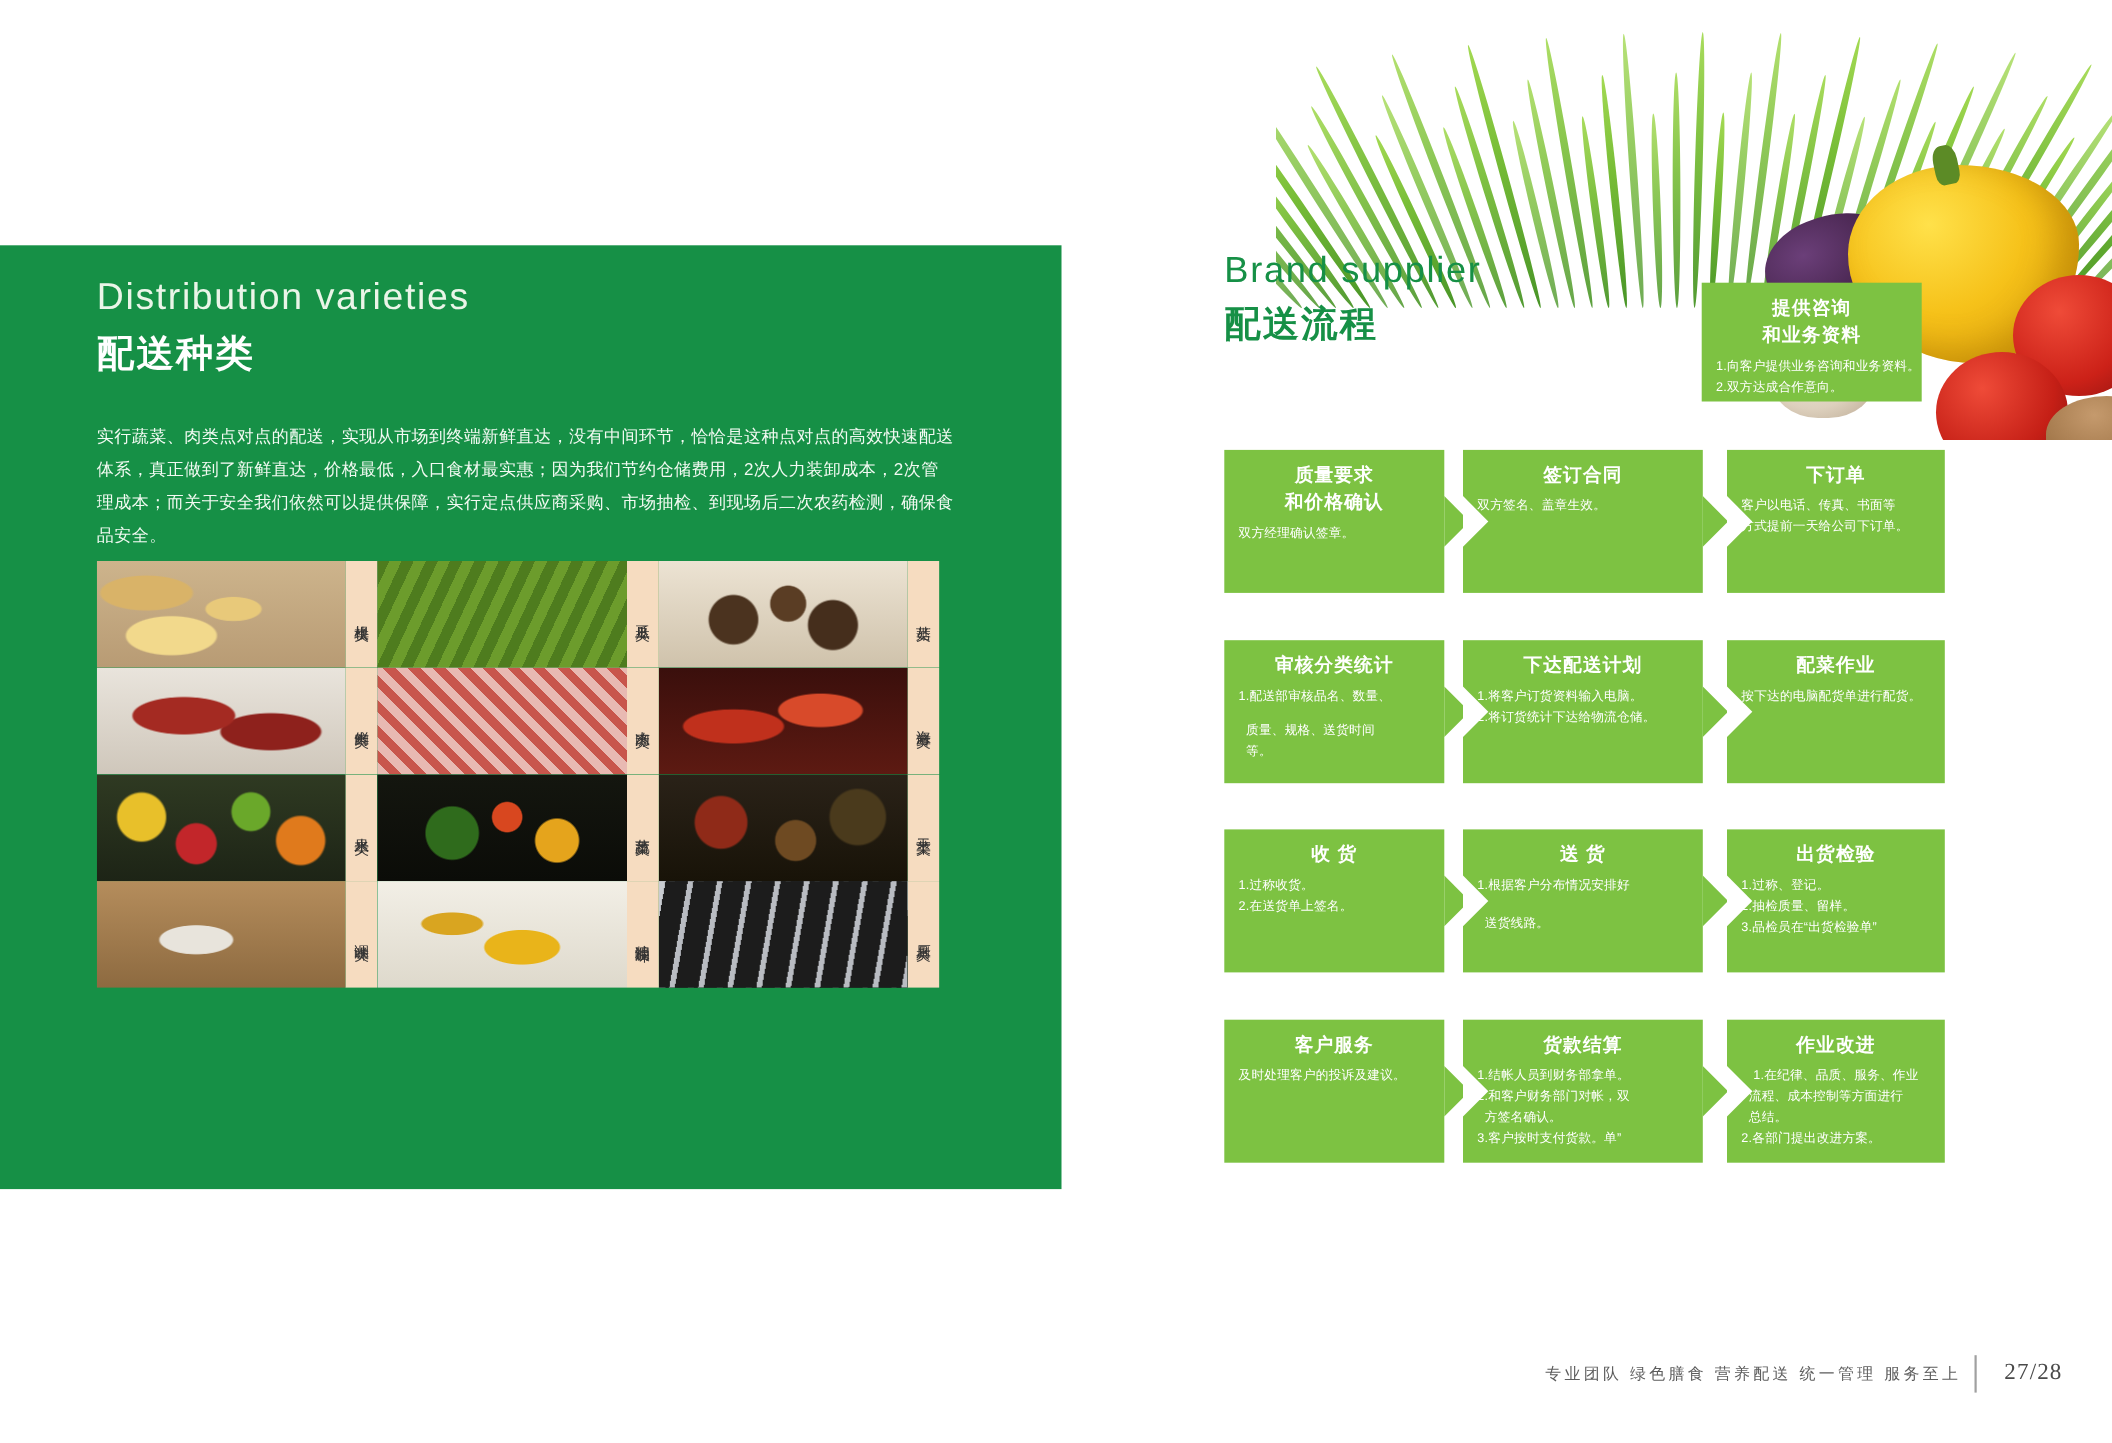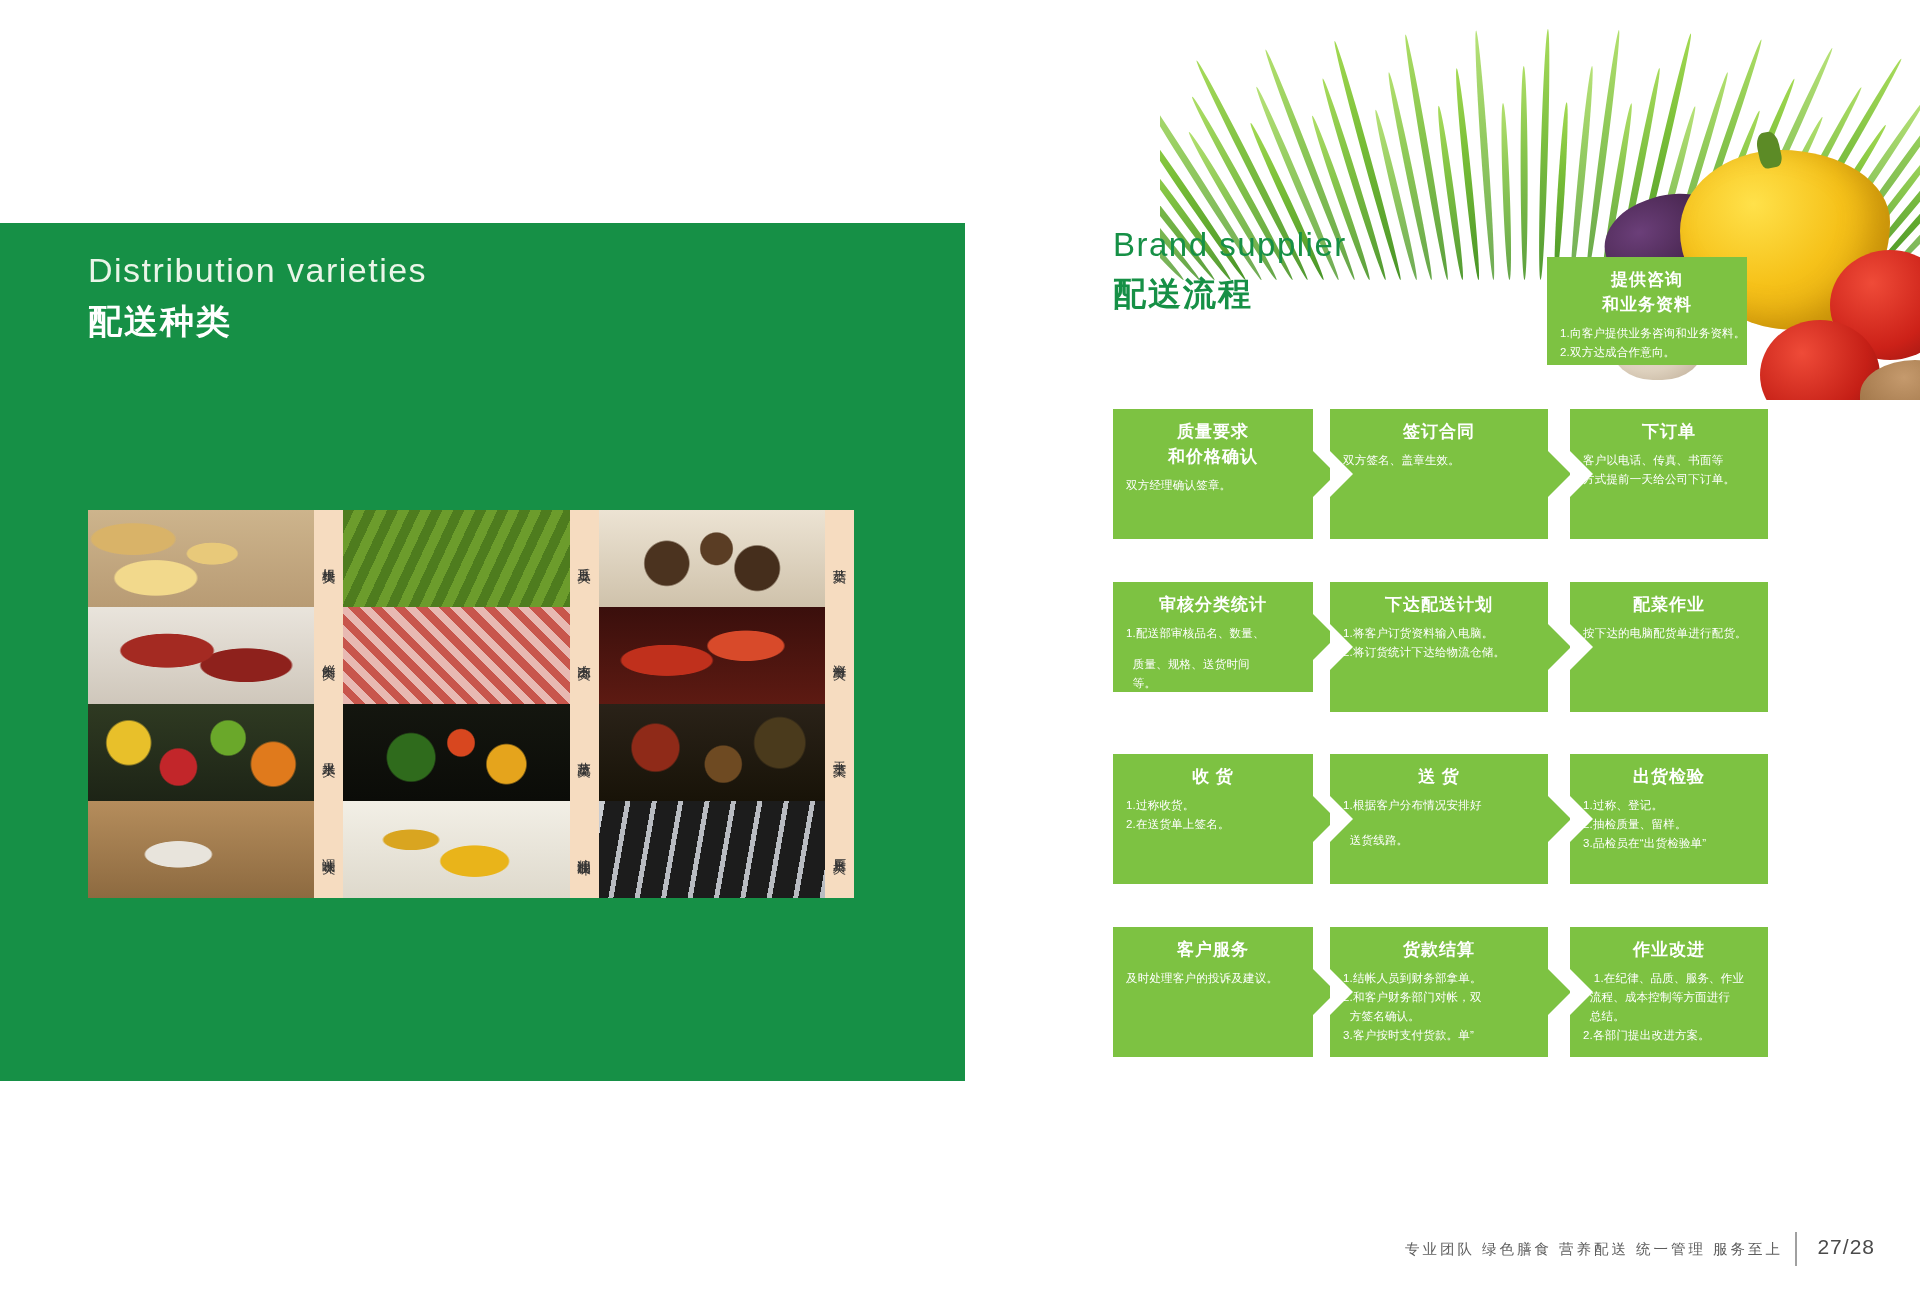--- a/index.html
+++ b/index.html
@@ -174,21 +174,21 @@
 
   
   .footer{
     position:absolute;left:1455px;top:1232px;width:420px;height:34px;
   }
   .footer .tags{
     position:absolute;right:92px;top:8px;color:#5d5d5d;font-size:14.5px;letter-spacing:3px;
     white-space:nowrap;
   }
   .footer .sep{position:absolute;right:78px;top:0;width:2px;height:34px;background:#a0a0a0;}
-  .footer .pg{position:absolute;right:0;top:3px;color:#4a4a4a;font-size:21px;letter-spacing:1px;}
+  .footer .pg{position:absolute;right:0;top:3px;color:#4a4a4a;font-size:21px;letter-spacing:1px;font-family:Liberation Serif, serif;}
 </style>
 </head>
 <body>
 
 <div class="page">
 
   <div class="scallions" id="scallions">
       <i style="left: 20px; height: 170px; transform: rotate(-42deg); opacity: 0.75;"></i>
       <i style="left: 35.5px; height: 207px; transform: rotate(-40.1deg); opacity: 0.8;"></i>
       <i style="left: 51px; height: 244px; transform: rotate(-38.2deg); opacity: 0.85;"></i>
@@ -241,20 +241,21 @@
     <div class="garlic"></div>
     <div class="pepper"></div>
     <div class="tomato"></div>
     <div class="tomato2"></div>
     <div class="mushroom"></div>
   </div>
 
   <div class="left-panel">
     <div class="dv-en">Distribution varieties</div>
     <div class="dv-cn">配送种类</div>
+    <div class="dv-body">实行蔬菜、肉类点对点的配送，实现从市场到终端新鲜直达，没有中间环节，恰恰是这种点对点的高效快速配送体系，真正做到了新鲜直达，价格最低，入口食材最实惠；因为我们节约仓储费用，2次人力装卸成本，2次管理成本；而关于安全我们依然可以提供保障，实行定点供应商采购、市场抽检、到现场后二次农药检测，确保食品安全。</div>
     <div class="grid" id="grid">
         <div class="cell">
           <div class="ph p-ginger"></div>
           <div class="lab">根块类</div>
         </div>
         <div class="cell">
           <div class="ph p-cucum"></div>
           <div class="lab">瓜豆类</div>
         </div>
         <div class="cell">
@@ -317,21 +318,21 @@
       </div>
       <div class="box arrow notch" style="left: 217px; top: 160px; width: 218px; height: 130px;">
         <div class="t" style="white-space: pre-line;">签订合同</div>
         <div class="d" style="white-space: pre;">双方签名、盖章生效。</div>
       </div>
       <div class="box notch" style="left: 457px; top: 160px; width: 198px; height: 130px;">
         <div class="t" style="white-space: pre-line;">下订单</div>
         <div class="d" style="white-space: pre;">客户以电话、传真、书面等</div>
         <div class="d" style="margin-top: 0px; white-space: pre;">方式提前一天给公司下订单。</div>
       </div>
-      <div class="box arrow" style="left: 0px; top: 333px; width: 200px; height: 110px;">
+      <div class="box arrow" style="left: 0px; top: 333px; width: 200px; height: 130px;">
         <div class="t" style="white-space: pre-line;">审核分类统计</div>
         <div class="d" style="white-space: pre;">1.配送部审核品名、数量、</div>
         <div class="d" style="margin-top: 12px; white-space: pre;">  质量、规格、送货时间</div>
         <div class="d" style="margin-top: 0px; white-space: pre;">  等。</div>
       </div>
       <div class="box arrow notch" style="left: 217px; top: 333px; width: 218px; height: 130px;">
         <div class="t" style="white-space: pre-line;">下达配送计划</div>
         <div class="d" style="white-space: pre;">1.将客户订货资料输入电脑。</div>
         <div class="d" style="margin-top: 0px; white-space: pre;">2.将订货统计下达给物流仓储。</div>
       </div>

